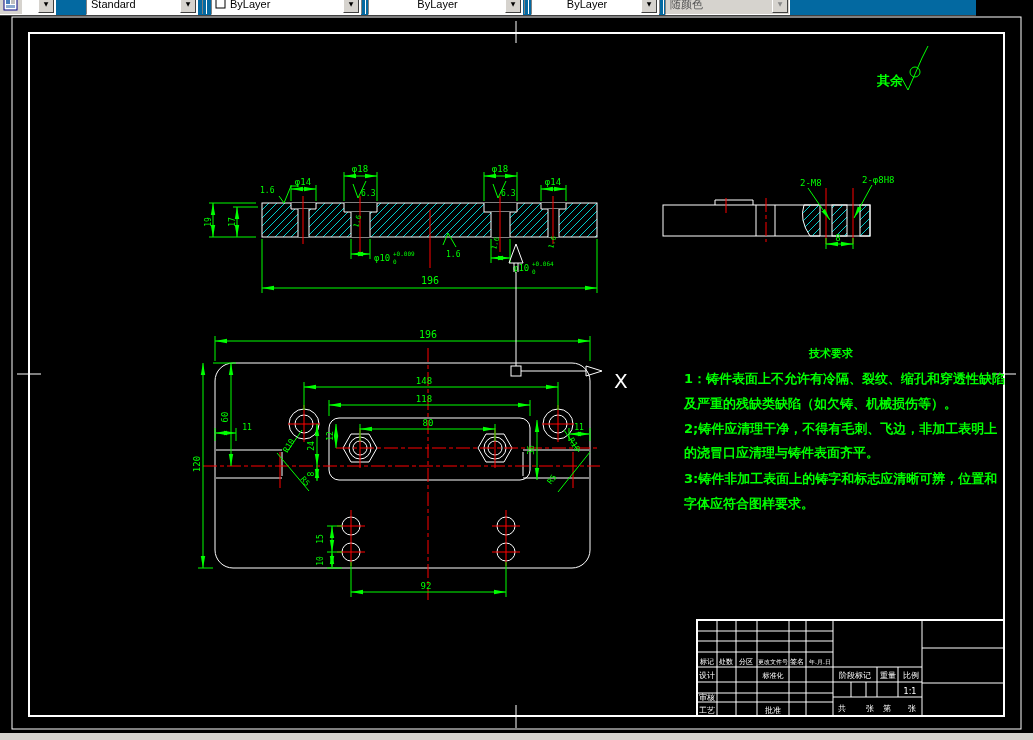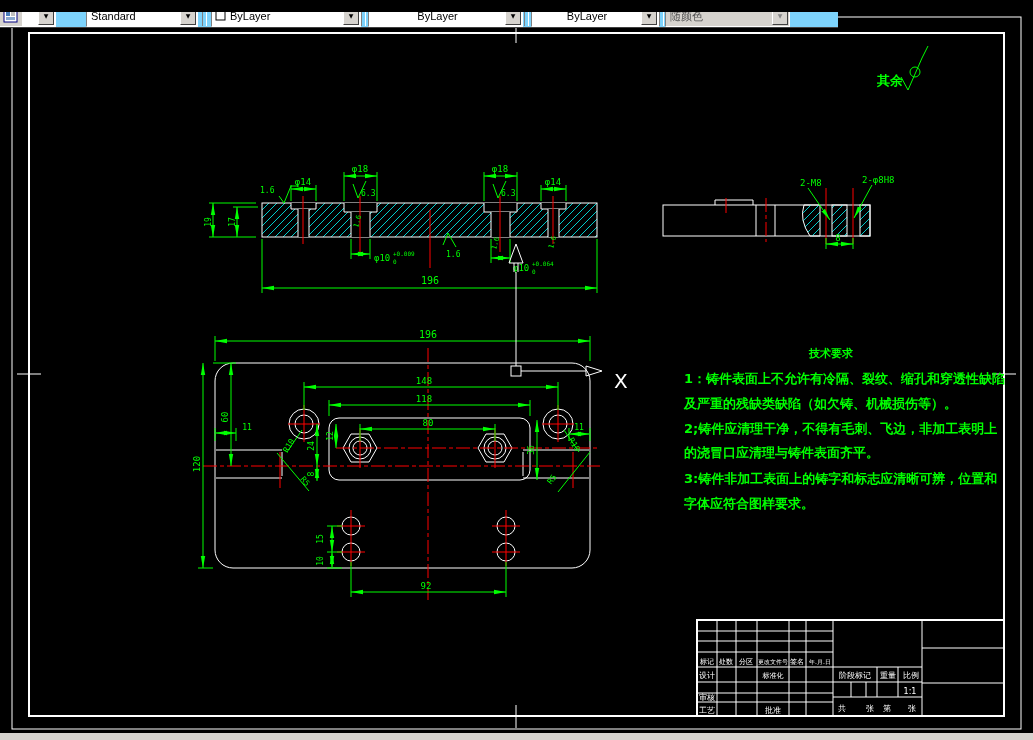--- a/index.html
+++ b/index.html
@@ -1,19 +1,19 @@
 <!DOCTYPE html>
 <html><head>
 <meta charset="utf-8">
 <style>
   html,body{margin:0;padding:0;background:#000;width:1033px;height:740px;overflow:hidden;
     font-family:"DejaVu Sans",sans-serif;}
   #stage{position:relative;width:1033px;height:740px;background:#000;}
   
-  #toolbar{position:absolute;left:0;top:12px;width:838px;height:15px;background:#7dd3fc;overflow:hidden;z-index:5;
+  #toolbar{position:absolute;left:0;top:0;width:976px;height:15px;background:#0369a1;overflow:hidden;z-index:5;
     border-bottom:1px solid #404040;}
   .combo{position:absolute;top:-7px;height:20px;background:#fff;border:1px solid;
     border-color:#808080 #fff #fff #808080;font-size:11px;color:#000;}
   .combo .txt{position:absolute;left:4px;top:0;line-height:20px;white-space:nowrap;
     font-family:"Liberation Sans",sans-serif;}
   .combo .ctr{left:0;right:16px;text-align:center;}
   .arrowbtn{position:absolute;right:1px;top:1px;width:14px;height:16px;background:#d6d3ce;
     border:1px solid;border-color:#fff #404040 #404040 #fff;font-size:6px;line-height:15px;text-align:center;color:#000;}
   .combo.disabled{background:#d6d3ce;color:#555;}
   .sep{position:absolute;top:-4px;width:3px;height:18px;border-left:1px solid #808080;border-right:1px solid #fff;}

